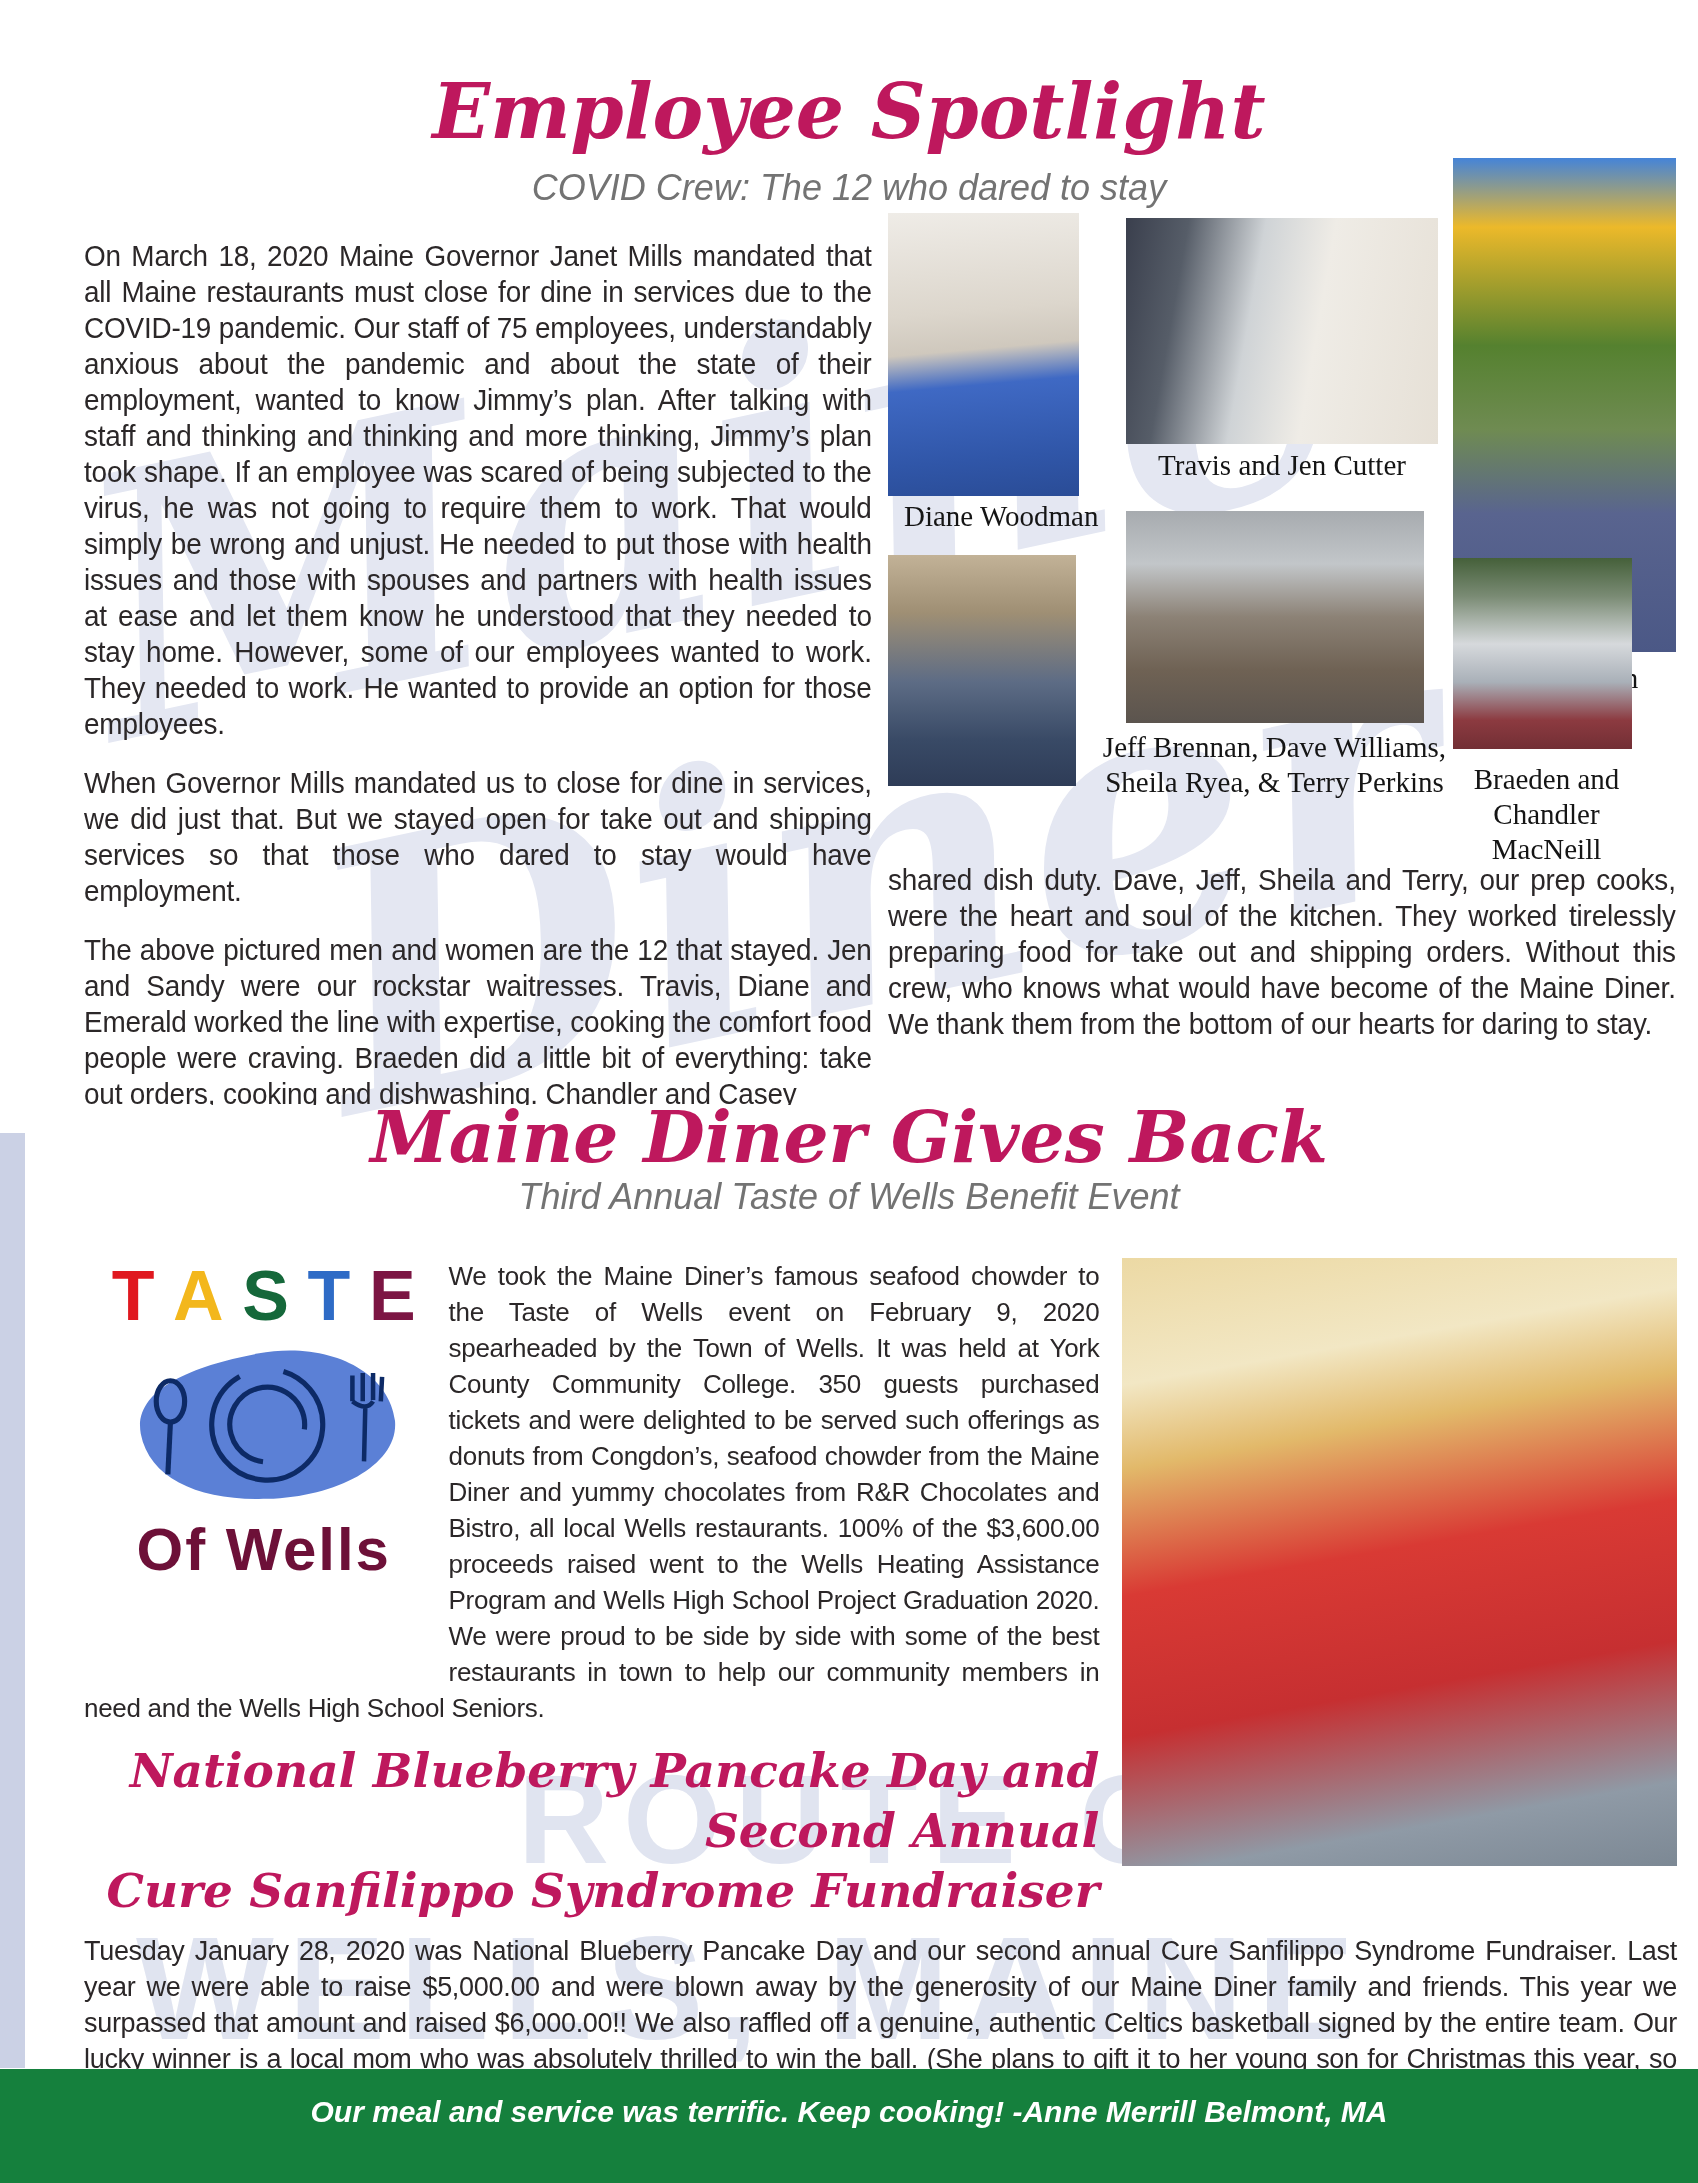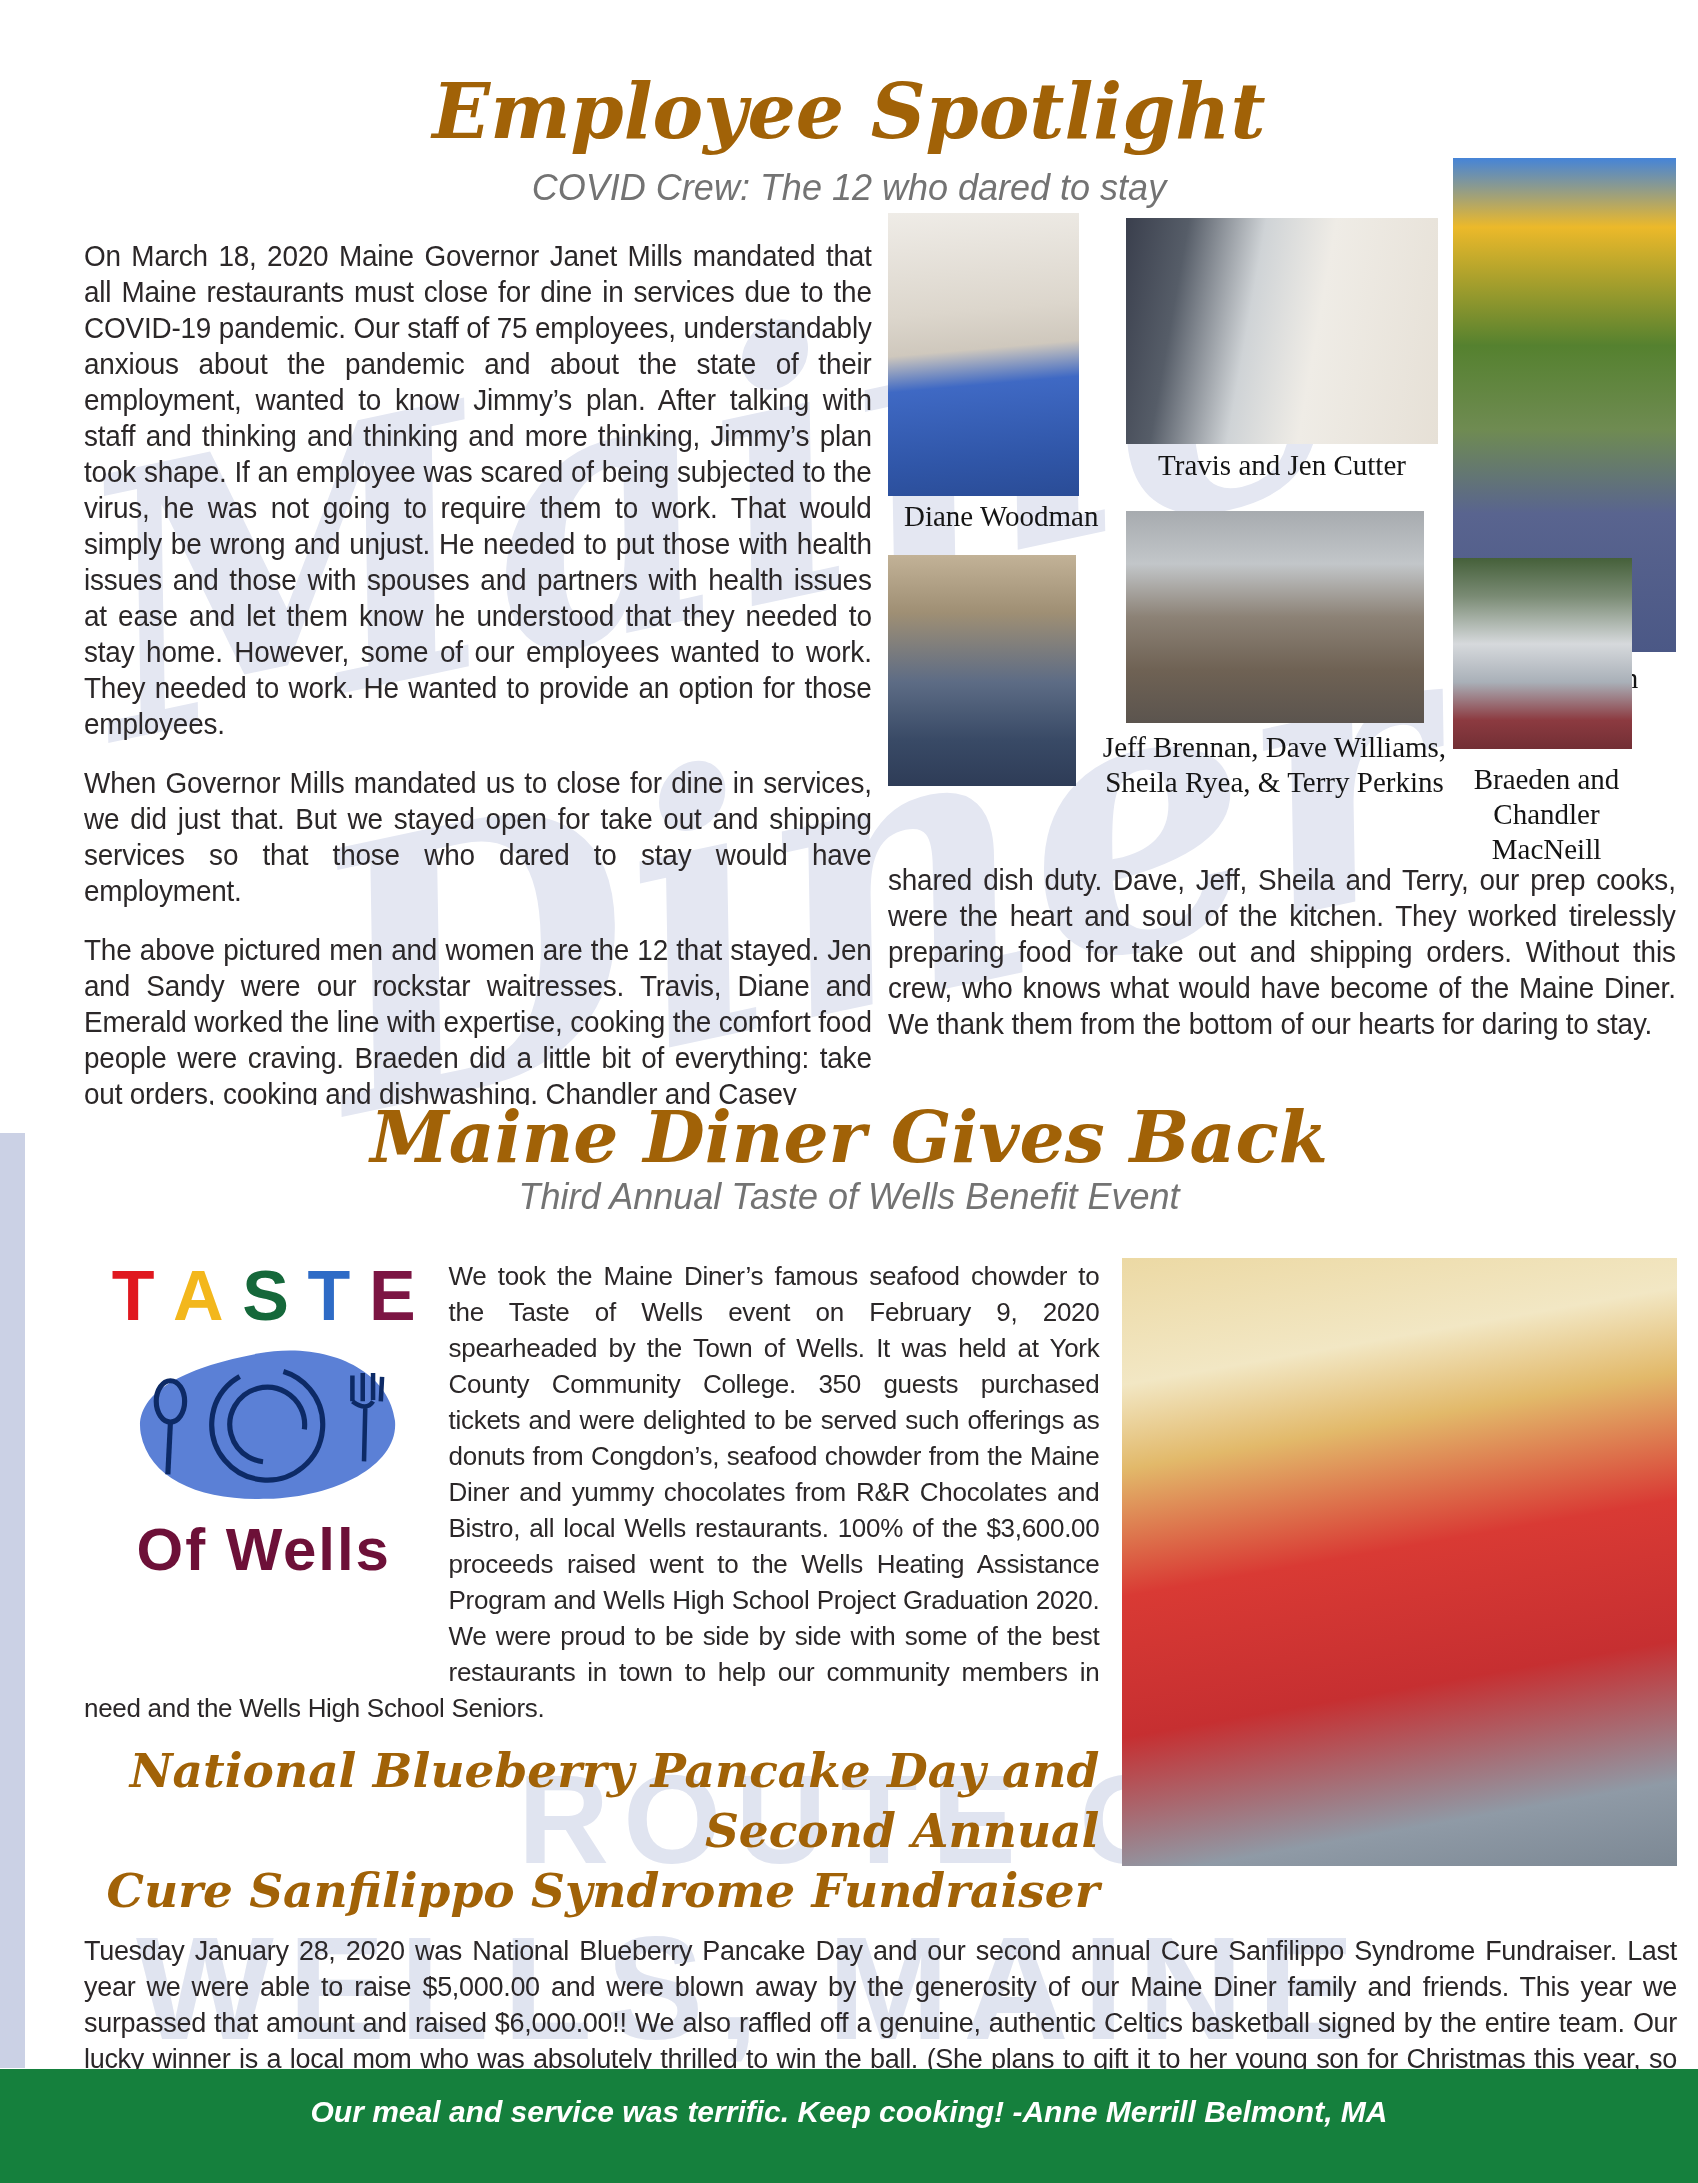--- a/index.html
+++ b/index.html
@@ -7,21 +7,21 @@
     position:relative; width:1698px; height:2183px; background:#ffffff;
     overflow:hidden; font-family:"Liberation Sans", sans-serif; color:#2b2728;
   }
   
   .wm{position:absolute; z-index:0; color:#e4e7f2; font-weight:bold; white-space:nowrap; user-select:none;}
   .wm-script{font-family:"DejaVu Serif", serif; font-style:italic; font-size:362px; transform:rotate(-12deg);}
   .wm-block{font-family:"Liberation Sans", sans-serif; color:#e0e4f0; letter-spacing:14.2px;}
   
   .left-strip{position:absolute; left:0; top:1133px; width:24.6px; height:935px; background:#cbd1e5; z-index:1;}
   .center-abs{position:absolute; left:0; width:100%; text-align:center; z-index:2;}
-  .script-red{font-family:"DejaVu Serif", serif; font-style:italic; font-weight:bold; color:#a16207;}
+  .script-red{font-family:"DejaVu Serif", serif; font-style:italic; font-weight:bold; color:#be185d;}
   .sub-red{font-family:"Liberation Sans", sans-serif; font-style:italic; color:#737373;}
   .es-title{top:72px; font-size:76px; line-height:1.05;}
   .es-subtitle{top:167px; font-size:36px;}
   .gb-title{top:1100px; font-size:71px; line-height:1.05;}
   .gb-subtitle{top:1176px; font-size:36px;}
   
   .bodytext{font-size:30px; line-height:36px; text-align:justify; letter-spacing:-0.2px; color:#2b2728;}
   .col-left{position:absolute; left:84px; top:238px; width:847px; transform:scaleX(0.93);
             transform-origin:top left; z-index:2; max-height:867px; overflow:hidden;}
   .col-left p{margin:0 0 23px 0;}

